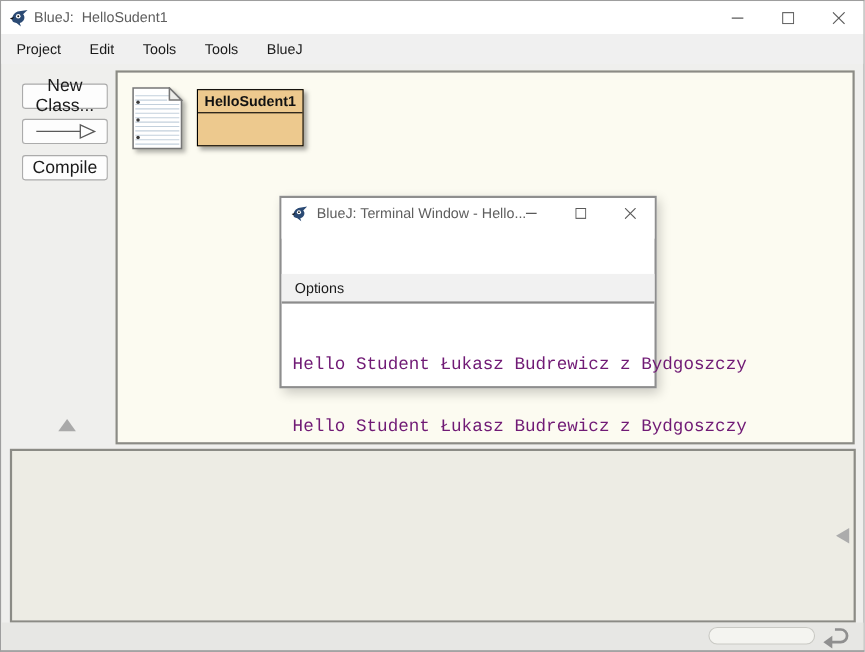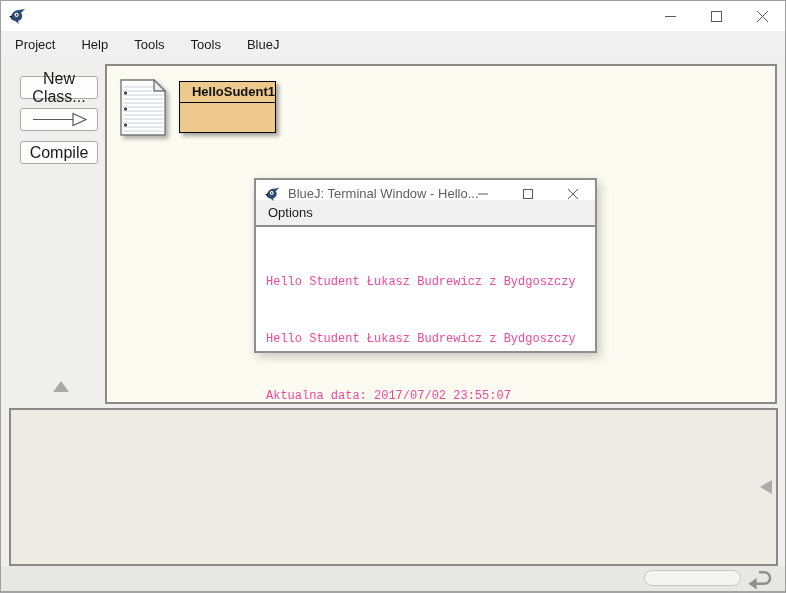--- a/index.html
+++ b/index.html
@@ -46,45 +46,45 @@
     border:2px solid #8B8B85;background:#FCFBF1;box-sizing:border-box;
   }
   .readme{position:absolute;left:12px;top:13px;width:48px;height:58px;
     filter:drop-shadow(3px 3px 2px rgba(0,0,0,0.30));}
   .classbox{
     position:absolute;left:72px;top:15px;width:97px;height:52px;
     background:#EDC98E;border:1.5px solid #000;box-sizing:border-box;
     box-shadow:3px 3px 4px rgba(0,0,0,0.35);
   }
   .classbox .cname{
-    display:block;height:20px;line-height:20px;text-align:right;
+    display:block;height:20px;line-height:20px;text-align:center;
     border-bottom:1.5px solid #000;font-size:13px;font-weight:bold;color:#111;
   }
   
   .terminal{
     position:absolute;left:253px;top:177px;width:343px;height:175px;
     background:#FFFFFF;border:2px solid #8E8E8E;box-sizing:border-box;
     box-shadow:3px 4px 10px rgba(0,0,0,0.20);
   }
-  .t-titlebar{position:relative;height:20px;background:#FFFFFF;}
+  .t-titlebar{position:relative;height:37px;background:#FFFFFF;}
   .t-titlebar .app-icon{position:absolute;left:9px;top:6px;width:16px;height:16px;}
   .t-title{
     position:absolute;left:32px;top:0;height:28px;line-height:28px;
     font-size:13px;color:#5E5E5E;white-space:pre;
   }
   .t-controls{position:absolute;right:0;top:0;height:28px;display:flex;}
   .t-controls .win-btn{width:45px;height:28px;}
   .t-menubar{
     height:25px;background:#F1F1F1;border-bottom:2px solid #8C8C8C;
-    display:flex;align-items:center;box-sizing:content-box;
+    display:flex;align-items:center;box-sizing:content-box;margin-top:32px;
   }
   .t-menu-item{padding:0 12px;font-size:13px;color:#1A1A1A;}
   .t-output{
     padding:8px 10px;font-family:"Liberation Mono","DejaVu Sans Mono",monospace;
-    font-size:12px;line-height:19px;color:#ec4899;white-space:pre;
+    font-size:16px;line-height:19px;color:#701a75;white-space:pre;
   }
   
   .bench{
     position:absolute;left:8px;top:407px;width:769px;height:158px;
     border:2px solid #8B8B85;background:#EDECE4;box-sizing:border-box;
   }
   .tri-left{
     position:absolute;left:759px;top:479px;width:0;height:0;
     border-top:7px solid transparent;border-bottom:7px solid transparent;
     border-right:12px solid #ACACAC;
@@ -106,20 +106,21 @@
 
   <div class="titlebar">
     <span class="app-icon">
       <svg viewBox="0 0 18 18" width="18" height="18">
         <path d="M2 11 C2 6 6 3 10 3 L16 2 L12 6 C14.5 8.5 13 13 9 14 L10 17 L6 14 C3.5 13.5 2 13 2 11 Z" fill="#2B4A74"></path>
         <path d="M2 11 L0 9.5 L4 8.5 Z" fill="#111"></path>
         <circle cx="7.6" cy="7.8" r="2.1" fill="#fff"></circle>
         <circle cx="7.6" cy="7.8" r="0.9" fill="#111"></circle>
       </svg>
     </span>
+    <span class="title">BlueJ:  HelloSudent1</span>
     <div class="win-controls">
       <div class="win-btn">
         <svg width="11" height="11">
             <line x1="0" y1="5.5" x2="11" y2="5.5" stroke="#5A5A5A" stroke-width="1"></line>
           </svg>
       </div>
       <div class="win-btn">
         <svg width="11" height="11">
             <rect x="0.5" y="0.5" width="10" height="10" fill="none" stroke="#5A5A5A" stroke-width="1"></rect>
           </svg>
@@ -128,21 +129,21 @@
         <svg width="11" height="11">
             <line x1="0" y1="0" x2="11" y2="11" stroke="#5A5A5A" stroke-width="1"></line>
             <line x1="11" y1="0" x2="0" y2="11" stroke="#5A5A5A" stroke-width="1"></line>
           </svg>
       </div>
     </div>
   </div>
 
   <div class="menubar">
     <span class="menu-item">Project</span>
-    <span class="menu-item">Help</span>
+    <span class="menu-item">Edit</span>
     <span class="menu-item">Tools</span>
     <span class="menu-item">Tools</span>
     <span class="menu-item">BlueJ</span>
   </div>
 
   <button class="side-btn" id="btn-newclass">New Class...</button>
   <button class="side-btn" id="btn-arrow">
     <svg width="58" height="15" viewBox="0 0 58 15">
       <line x1="3" y1="7.5" x2="43" y2="7.5" stroke="#5A5A5A" stroke-width="1.2"></line>
       <path d="M43 1.5 L56 7.5 L43 13.5 Z" fill="none" stroke="#5A5A5A" stroke-width="1.2"></path>

